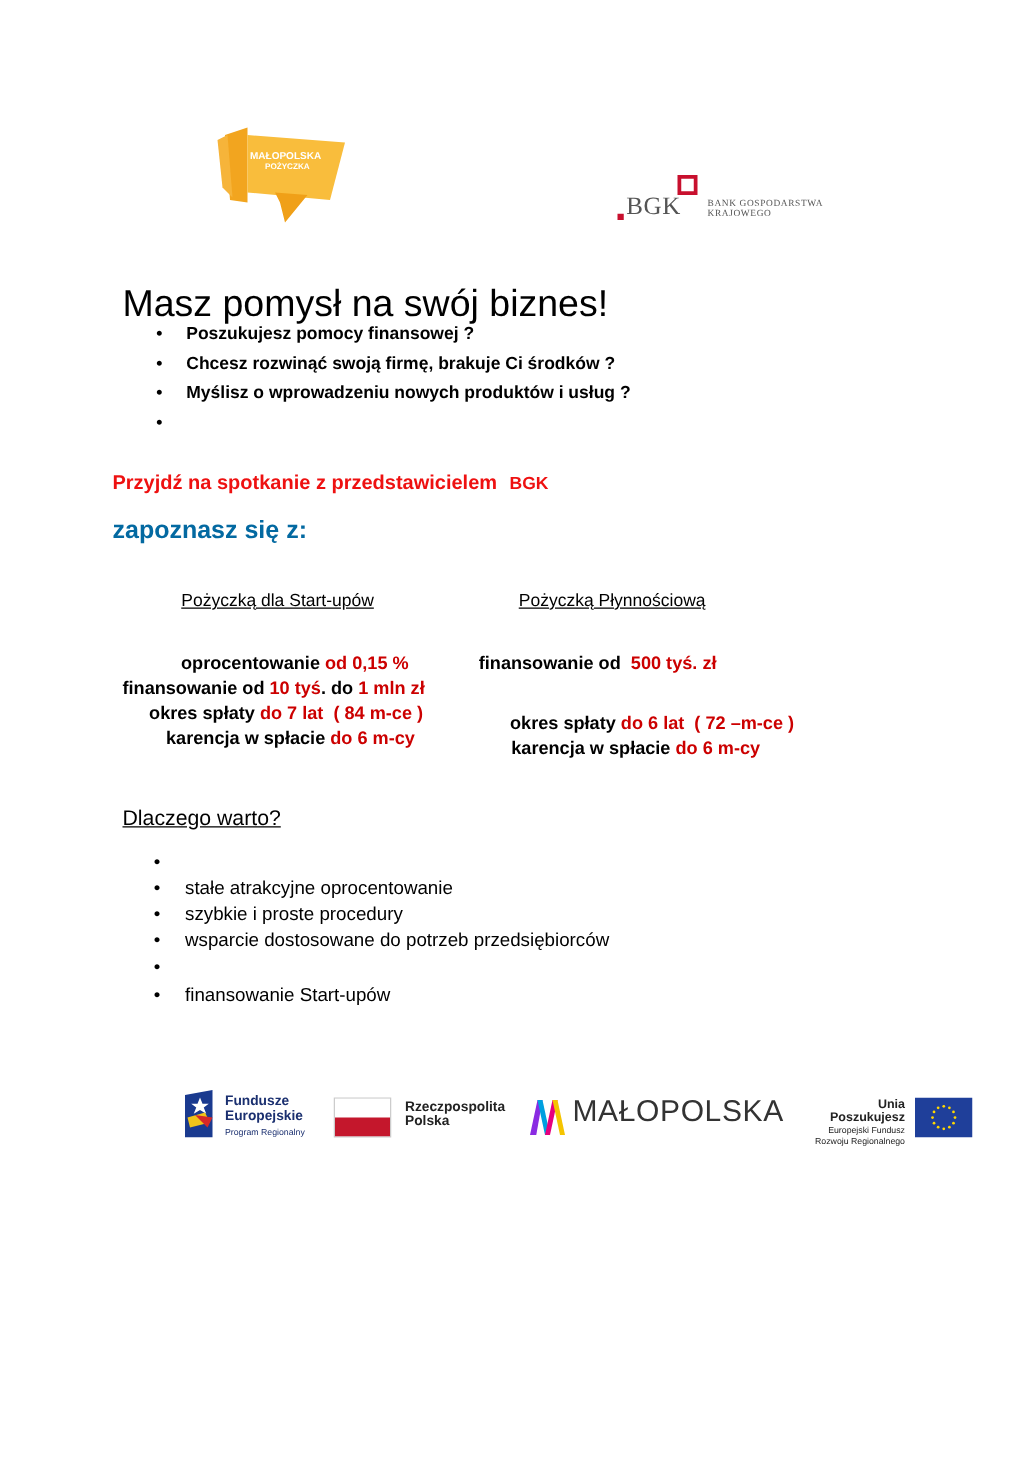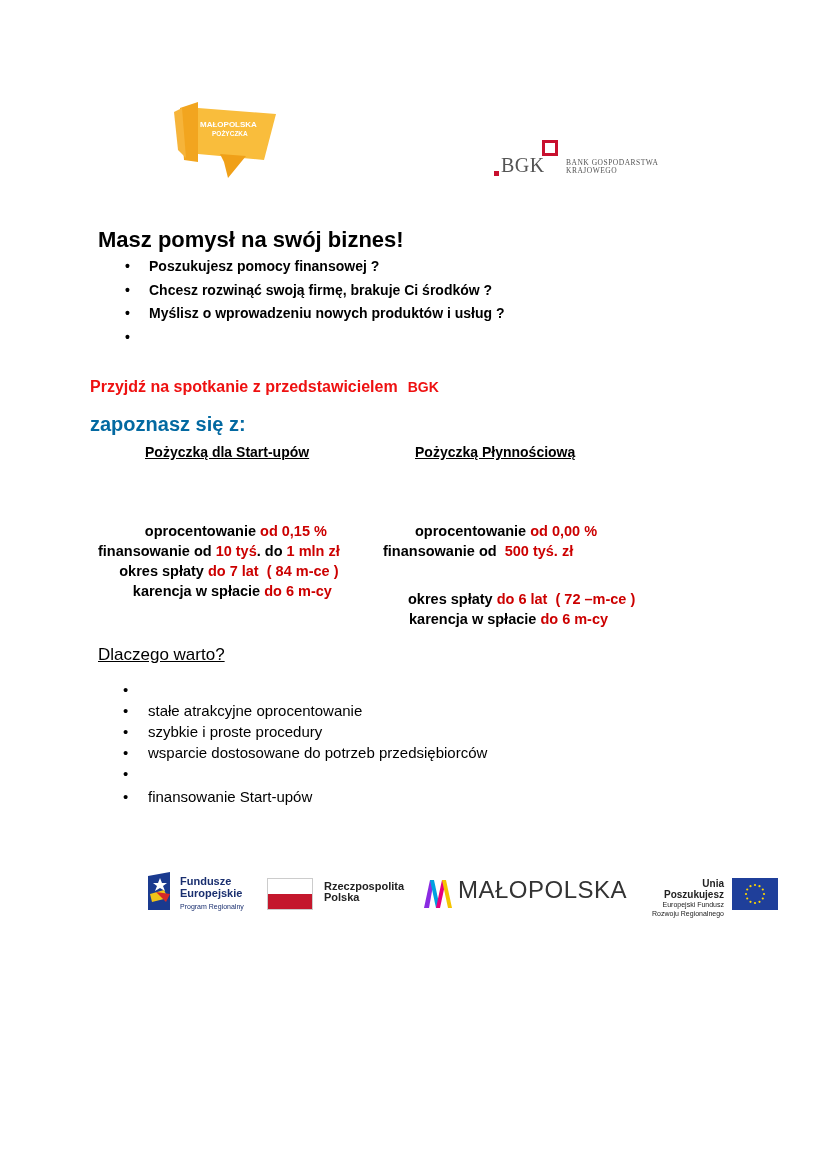--- a/index.html
+++ b/index.html
@@ -9,30 +9,30 @@
 
     
     #malopolska-pozyczka { left: 172px; top: 100px; width: 106px; height: 80px; }
     #bgk-logo { left: 494px; top: 140px; width: 170px; height: 40px; }
     .bgk-square { position: absolute; left: 48px; top: 0; width: 16px; height: 16px; border: 3px solid #c8102e; box-sizing: border-box; background: #fff; }
     .bgk-dot { position: absolute; left: 0; top: 31px; width: 5px; height: 5px; background: #c8102e; }
     .bgk-text { position: absolute; left: 7px; top: 14px; font-family: "Liberation Serif", serif; font-size: 20px; color: #555; letter-spacing: 0.5px; }
     .bgk-full { position: absolute; left: 72px; top: 19px; font-family: "Liberation Serif", serif; font-size: 7.5px; color: #555; line-height: 8px; letter-spacing: 0.5px; }
 
     
-    #headline { left: 98px; top: 227px; font-size: 22px; font-weight: bold; }
+    #headline { left: 98px; top: 227px; font-size: 30px; font-weight: normal; }
     .qlist { left: 125px; top: 256px; margin: 0; padding: 0; list-style: none; }
     .qlist li { font-size: 14px; font-weight: bold; height: 23.5px; line-height: 20px; position: relative; padding-left: 24px; }
     .qlist li .bullet { position: absolute; left: 0; top: 0; }
 
     #invite { left: 90px; top: 378px; font-size: 16px; font-weight: bold; color: #ee1111; }
     #invite .bgk { font-size: 14px; margin-left: 10px; }
     #learn { left: 90px; top: 413px; font-size: 20px; font-weight: bold; color: #0369a1; }
 
-    .loan-title { top: 444px; font-size: 14px; font-weight: bold; text-decoration: underline; }
+    .loan-title { top: 472px; font-size: 14px; font-weight: normal; text-decoration: underline; }
     .loan-line { font-size: 14.5px; font-weight: bold; line-height: 20px; white-space: pre; }
     .red { color: #cc0000; }
 
     #why-title { left: 98px; top: 645px; font-size: 17px; text-decoration: underline; }
     .why-list { left: 123px; top: 680px; margin: 0; padding: 0; list-style: none; }
     .why-list li { font-size: 15px; height: 21px; line-height: 20px; position: relative; padding-left: 25px; }
     .why-list li .bullet { position: absolute; left: 0; top: 0; }
 
     
     .footer-logo { top: 872px; height: 40px; }
@@ -83,21 +83,20 @@
 <div class="abs loan-title" style="left:145px;">Pożyczką dla Start-upów</div>
 <div class="abs loan-title" style="left:415px;">Pożyczką Płynnościową</div>
 
 <div id="loan0" class="abs" style="left:98px;top:521px;text-align:center;">
     <div class="loan-line" style="padding-left: 34px;"><span>oprocentowanie </span><span class="red">od 0,15 %</span></div>
     <div class="loan-line" style="padding-left: 0px;"><span>finansowanie od </span><span class="red">10 tyś</span><span>. do </span><span class="red">1 mln zł</span></div>
     <div class="loan-line" style="padding-left: 20px;"><span>okres spłaty </span><span class="red">do 7 lat  ( 84 m-ce )</span></div>
     <div class="loan-line" style="padding-left: 27px;"><span>karencja w spłacie </span><span class="red">do 6 m-cy</span></div>
   </div>
 <div id="loan1" class="abs" style="left:383px;top:521px;">
-    <div class="loan-line" style="padding-left: 32px;"><span>oprocentowanie </span><span class="red">od 0,00 %</span></div>
     <div class="loan-line" style="padding-left: 0px;"><span>finansowanie od  </span><span class="red">500 tyś</span><span class="red">. zł</span></div>
     <div class="loan-line" style="padding-left: 25px; margin-top: 28px;"><span>okres spłaty </span><span class="red">do 6 lat  ( 72 –m-ce )</span></div>
     <div class="loan-line" style="padding-left: 26px;"><span>karencja w spłacie </span><span class="red">do 6 m-cy</span></div>
   </div>
 
 <div id="why-title" class="abs">Dlaczego warto?</div>
 <ul class="abs why-list">
   <li><span class="bullet">•</span></li>
   <li><span class="bullet">•</span><span>stałe atrakcyjne oprocentowanie</span></li>
   <li><span class="bullet">•</span><span>szybkie i proste procedury</span></li>

